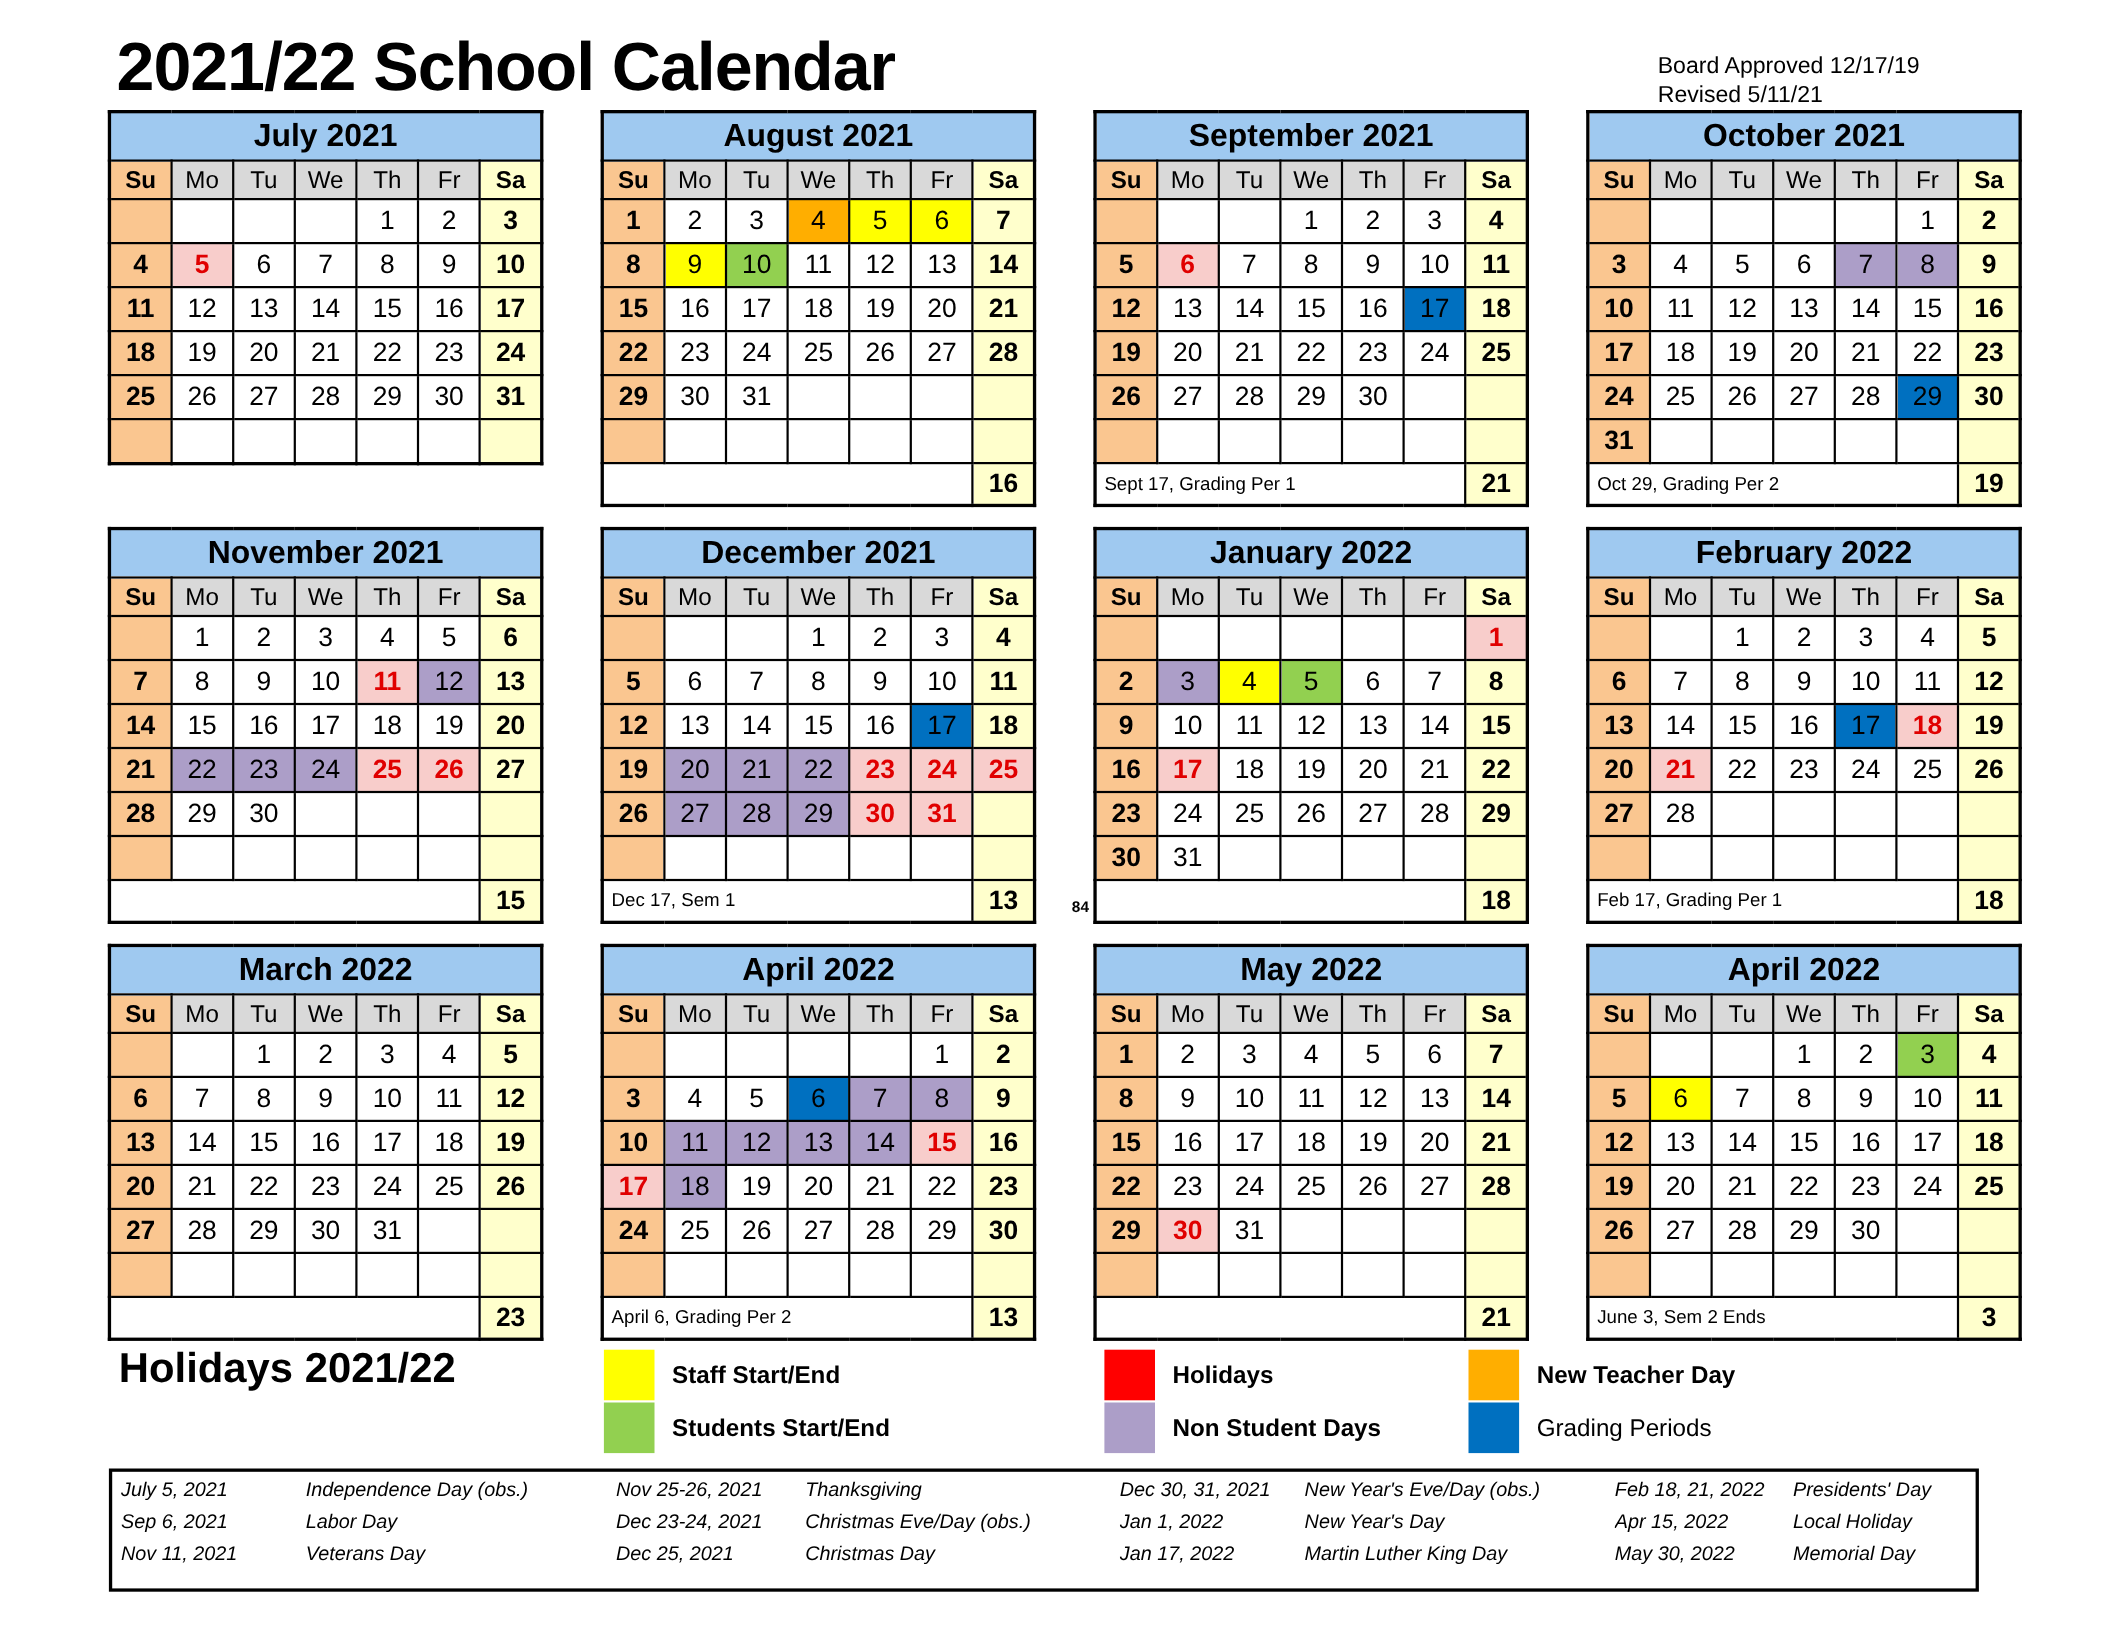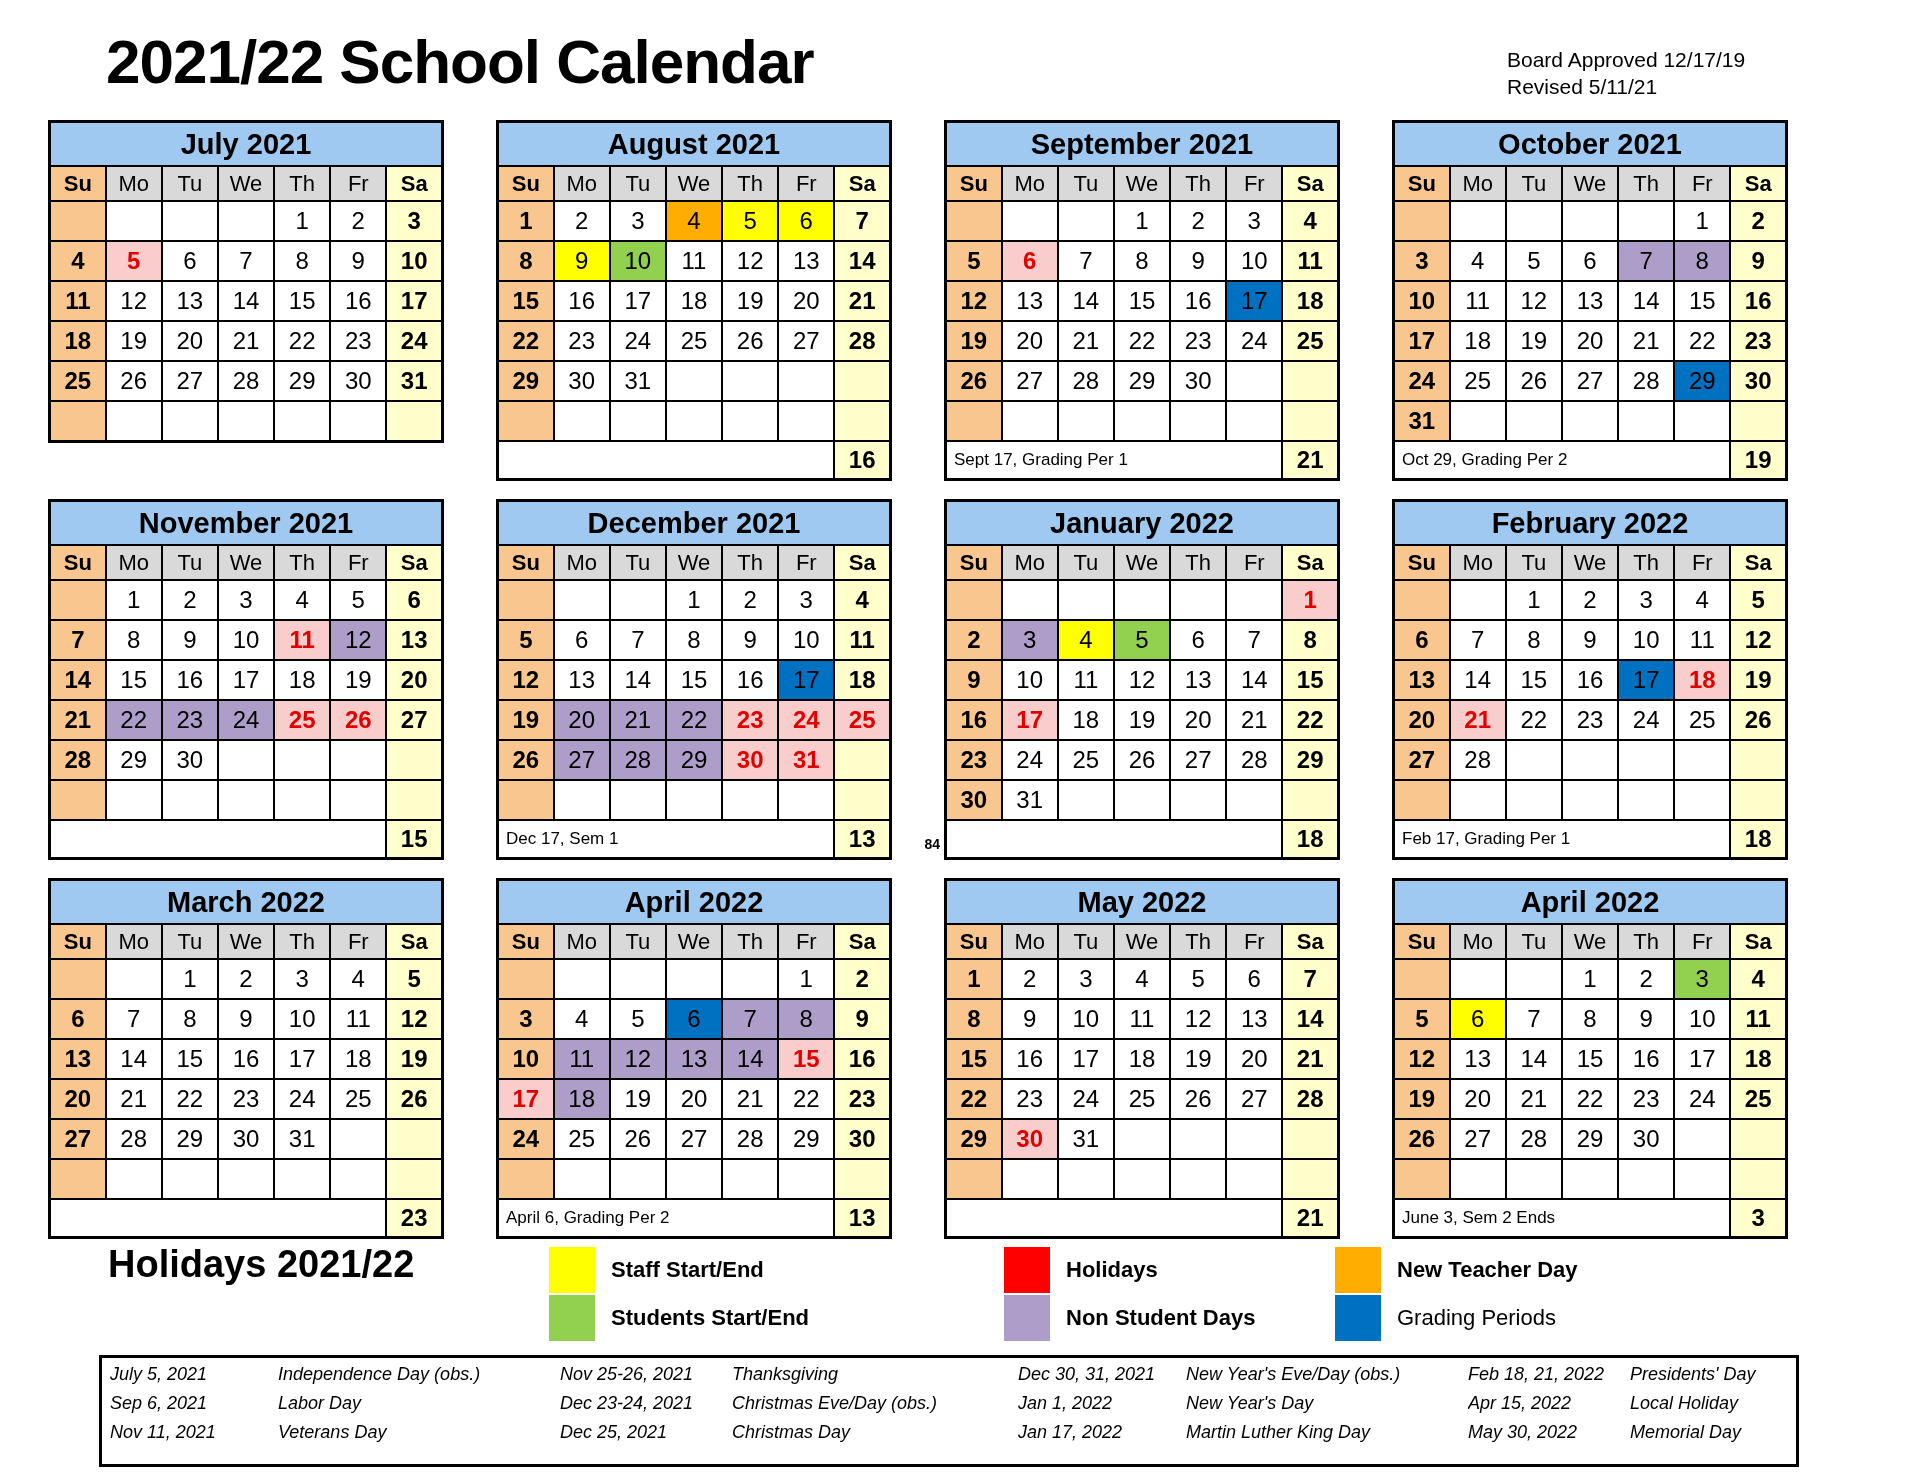--- a/index.html
+++ b/index.html
@@ -1,25 +1,25 @@
 <!DOCTYPE html>
 <html style="--month_header: #9FC9F0; --dow_weekday: #D9D9D9; --sunday: #FAC690; --saturday: #FFFFCC; --holiday_bg: #F8CDCB; --holiday_text: #E00000; --holiday_swatch: #FF0000; --non_student: #AC9EC8; --grading: #0070C0; --staff: #FFFF00; --students: #92D050; --new_teacher: #FFAE00;"><head>
 <meta charset="utf-8">
 <style>
   html,body { margin:0; padding:0; }
   body {
     width:1920px; height:1484px; background:#ffffff; overflow:hidden;
     font-family:"Liberation Sans", sans-serif; color:#000; position:relative;
   }
   
-  .header { position:relative; height:120px; }
+  .header { position:relative; height:100px; }
   .page-title { position:absolute; left:106px; top:26px; margin:0; font-size:62px; font-weight:bold; letter-spacing:-1px; }
   .approval { position:absolute; left:1507px; top:46px; font-size:21px; font-weight:normal; line-height:27px; }
   
-  .months-grid { display:grid; grid-template-columns:repeat(4,396px); column-gap:52px; row-gap:18px; align-items:start;padding-left:48px; }
+  .months-grid { display:grid; grid-template-columns:repeat(4,396px); column-gap:52px; row-gap:18px; margin-left:98px; align-items:start; }
   .month-wrap { position:relative; }
   table.month { border-collapse:collapse; table-layout:fixed; width:396px; border:3px solid #000; }
   table.month td { border:2px solid #000; text-align:center; padding:0; overflow:hidden; }
   td.mtitle { background:var(--month_header); height:42px; font-size:29px; font-weight:bold; }
   tr.dow td { height:33px; font-size:22px; background:var(--dow_weekday); font-weight:normal; }
   tr.dow td.su { background:var(--sunday); font-weight:bold; }
   tr.dow td.sa { background:var(--saturday); font-weight:bold; }
   td.day { height:38px; font-size:24px; background:#fff; font-weight:normal; }
   td.day.su { background:var(--sunday); font-weight:bold; }
   td.day.sa { background:var(--saturday); font-weight:bold; }

